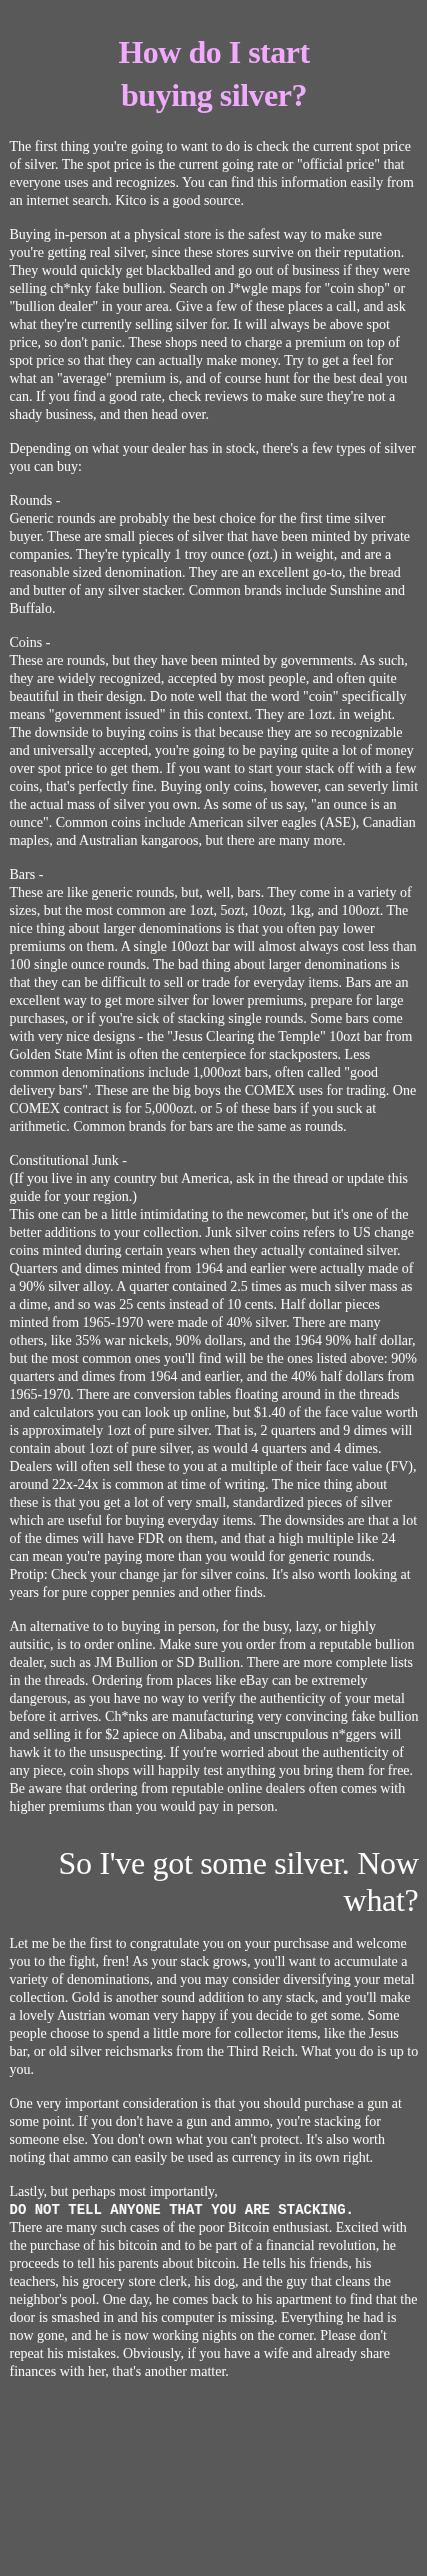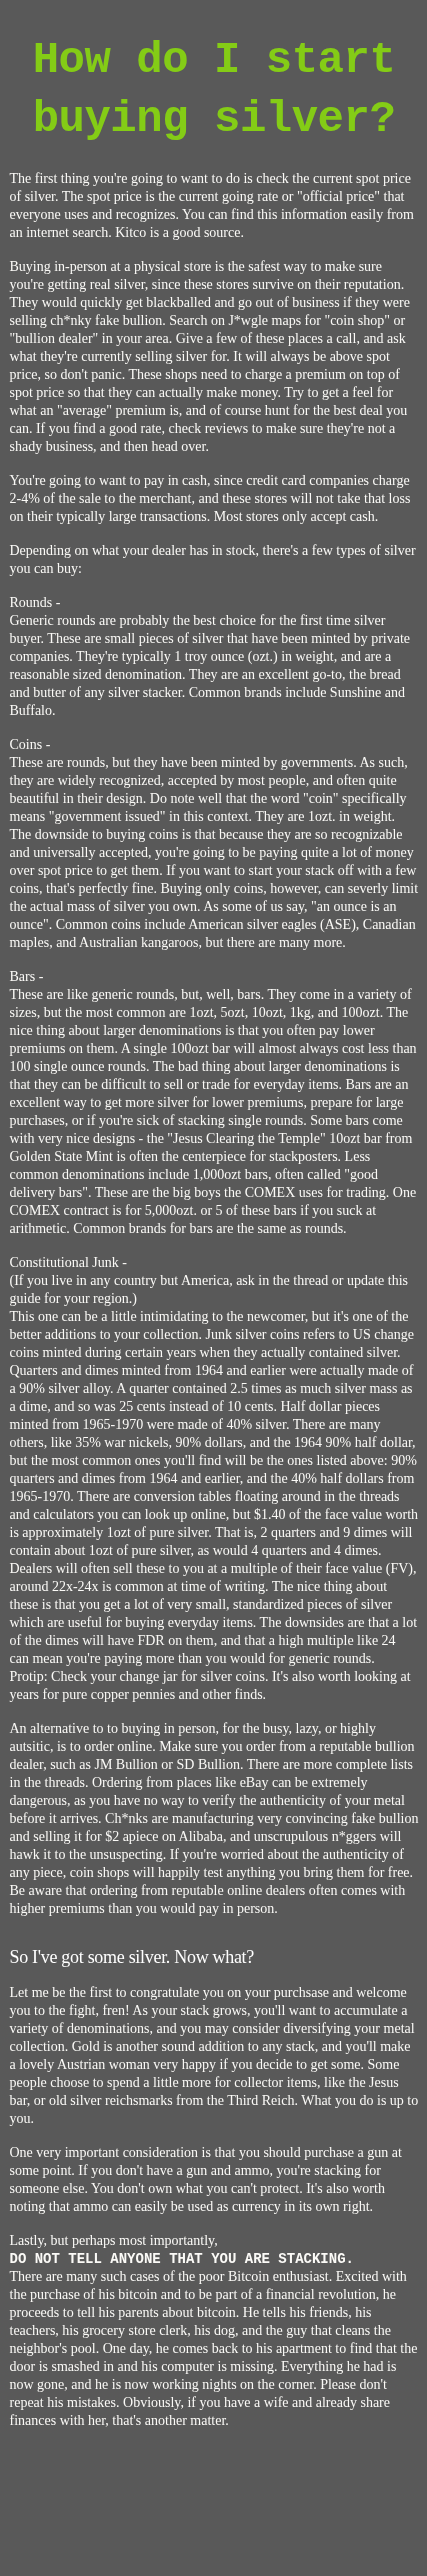--- a/index.html
+++ b/index.html
@@ -10,34 +10,33 @@
   .page {
     width: 428px;
     min-height: 2576px;
     box-sizing: border-box;
     background: #595959;
     color: #fbfaf7;
     font-family: "Liberation Serif", "DejaVu Serif", serif;
     padding: 31px 9.5px 21px 9.5px;
   }
   h1.page-title {
-    font-size: 44px;
+    font-size: 32px;
     line-height: 1.34;
     font-weight: bold;
     text-align: center;
-    color: #84cc16;
+    color: #f0abfc;
     margin: 0 0 21px 0;
     white-space: pre-line;
     letter-spacing: -0.5px;
-    font-family: Liberation Mono, monospace;
   }
   h2.section-heading {
-    font-size: 18px;
+    font-size: 32px;
     font-weight: normal;
-    text-align: left;
+    text-align: right;
     color: #ffffff;
     margin: 29px 0 16px 0;
     letter-spacing: -0.3px;
   }
   p.para {
     font-size: 14px;
     line-height: 18px;
     margin: 0 0 16px 0;
     white-space: pre-line;
   }
@@ -51,21 +50,20 @@
 </head>
 <body>
 
 <div class="page">
   <h1 class="page-title">How do I start
 buying silver?</h1>
 
   <div id="part1">
       <p class="para">The first thing you're going to want to do is check the current spot price of silver. The spot price is the current going rate or "official price" that everyone uses and recognizes. You can find this information easily from an internet search. Kitco is a good source.</p>
       <p class="para">Buying in-person at a physical store is the safest way to make sure you're getting real silver, since these stores survive on their reputation. They would quickly get blackballed and go out of business if they were selling ch*nky fake bullion. Search on J*wgle maps for "coin shop" or "bullion dealer" in your area. Give a few of these places a call, and ask what they're currently selling silver for. It will always be above spot price, so don't panic. These shops need to charge a premium on top of spot price so that they can actually make money. Try to get a feel for what an "average" premium is, and of course hunt for the best deal you can. If you find a good rate, check reviews to make sure they're not a shady business, and then head over.</p>
-      <p class="para">You're going to want to pay in cash, since credit card companies charge 2-4% of the sale to the merchant, and these stores will not take that loss on their typically large transactions. Most stores only accept cash.</p>
       <p class="para">Depending on what your dealer has in stock, there's a few types of silver you can buy:</p>
       <p class="para section">Rounds -
 Generic rounds are probably the best choice for the first time silver buyer. These are small pieces of silver that have been minted by private companies. They're typically 1 troy ounce (ozt.) in weight, and are a reasonable sized denomination. They are an excellent go-to, the bread and butter of any silver stacker. Common brands include Sunshine and Buffalo.</p>
       <p class="para section">Coins -
 These are rounds, but they have been minted by governments. As such, they are widely recognized, accepted by most people, and often quite beautiful in their design. Do note well that the word "coin" specifically means "government issued" in this context. They are 1ozt. in weight. The downside to buying coins is that because they are so recognizable and universally accepted, you're going to be paying quite a lot of money over spot price to get them. If you want to start your stack off with a few coins, that's perfectly fine. Buying only coins, however, can severly limit the actual mass of silver you own. As some of us say, "an ounce is an ounce". Common coins include American silver eagles (ASE), Canadian maples, and Australian kangaroos, but there are many more.</p>
       <p class="para section">Bars -
 These are like generic rounds, but, well, bars. They come in a variety of sizes, but the most common are 1ozt, 5ozt, 10ozt, 1kg, and 100ozt. The nice thing about larger denominations is that you often pay lower premiums on them. A single 100ozt bar will almost always cost less than 100 single ounce rounds. The bad thing about larger denominations is that they can be difficult to sell or trade for everyday items. Bars are an excellent way to get more silver for lower premiums, prepare for large purchases, or if you're sick of stacking single rounds. Some bars come with very nice designs - the "Jesus Clearing the Temple" 10ozt bar from Golden State Mint is often the centerpiece for stackposters. Less common denominations include 1,000ozt bars, often called "good delivery bars". These are the big boys the COMEX uses for trading. One COMEX contract is for 5,000ozt. or 5 of these bars if you suck at arithmetic. Common brands for bars are the same as rounds.</p>
       <p class="para section">Constitutional Junk -
 (If you live in any country but America, ask in the thread or update this guide for your region.)
 This one can be a little intimidating to the newcomer, but it's one of the better additions to your collection. Junk silver coins refers to US change coins minted during certain years when they actually contained silver. Quarters and dimes minted from 1964 and earlier were actually made of a 90% silver alloy. A quarter contained 2.5 times as much silver mass as a dime, and so was 25 cents instead of 10 cents. Half dollar pieces minted from 1965-1970 were made of 40% silver. There are many others, like 35% war nickels, 90% dollars, and the 1964 90% half dollar, but the most common ones you'll find will be the ones listed above: 90% quarters and dimes from 1964 and earlier, and the 40% half dollars from 1965-1970. There are conversion tables floating around in the threads and calculators you can look up online, but $1.40 of the face value worth is approximately 1ozt of pure silver. That is, 2 quarters and 9 dimes will contain about 1ozt of pure silver, as would 4 quarters and 4 dimes. Dealers will often sell these to you at a multiple of their face value (FV), around 22x-24x is common at time of writing. The nice thing about these is that you get a lot of very small, standardized pieces of silver which are useful for buying everyday items. The downsides are that a lot of the dimes will have FDR on them, and that a high multiple like 24 can mean you're paying more than you would for generic rounds.

